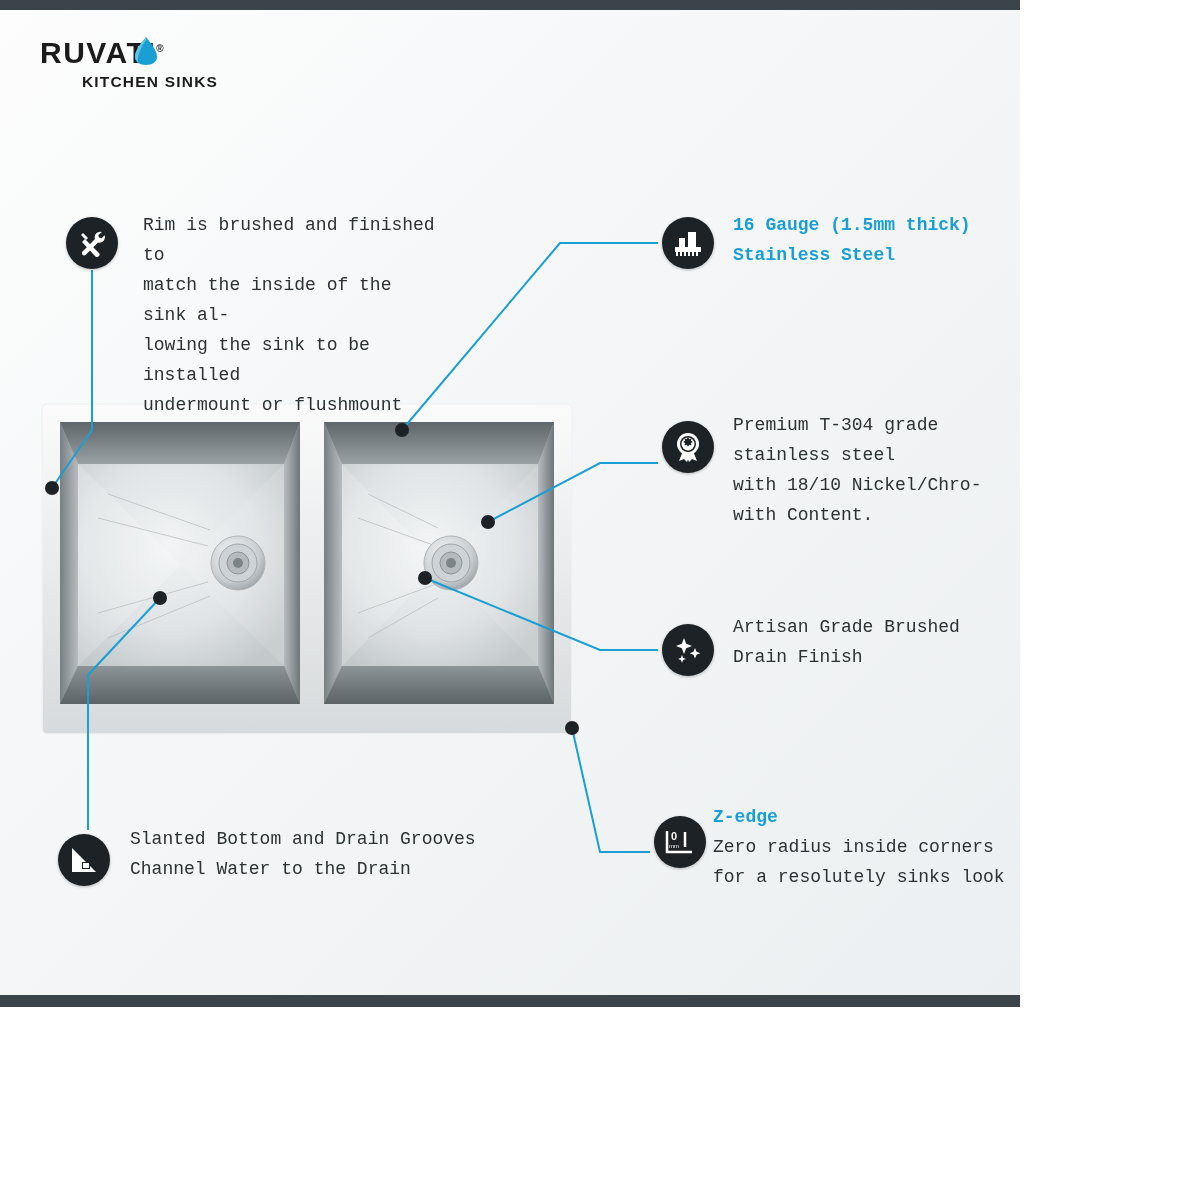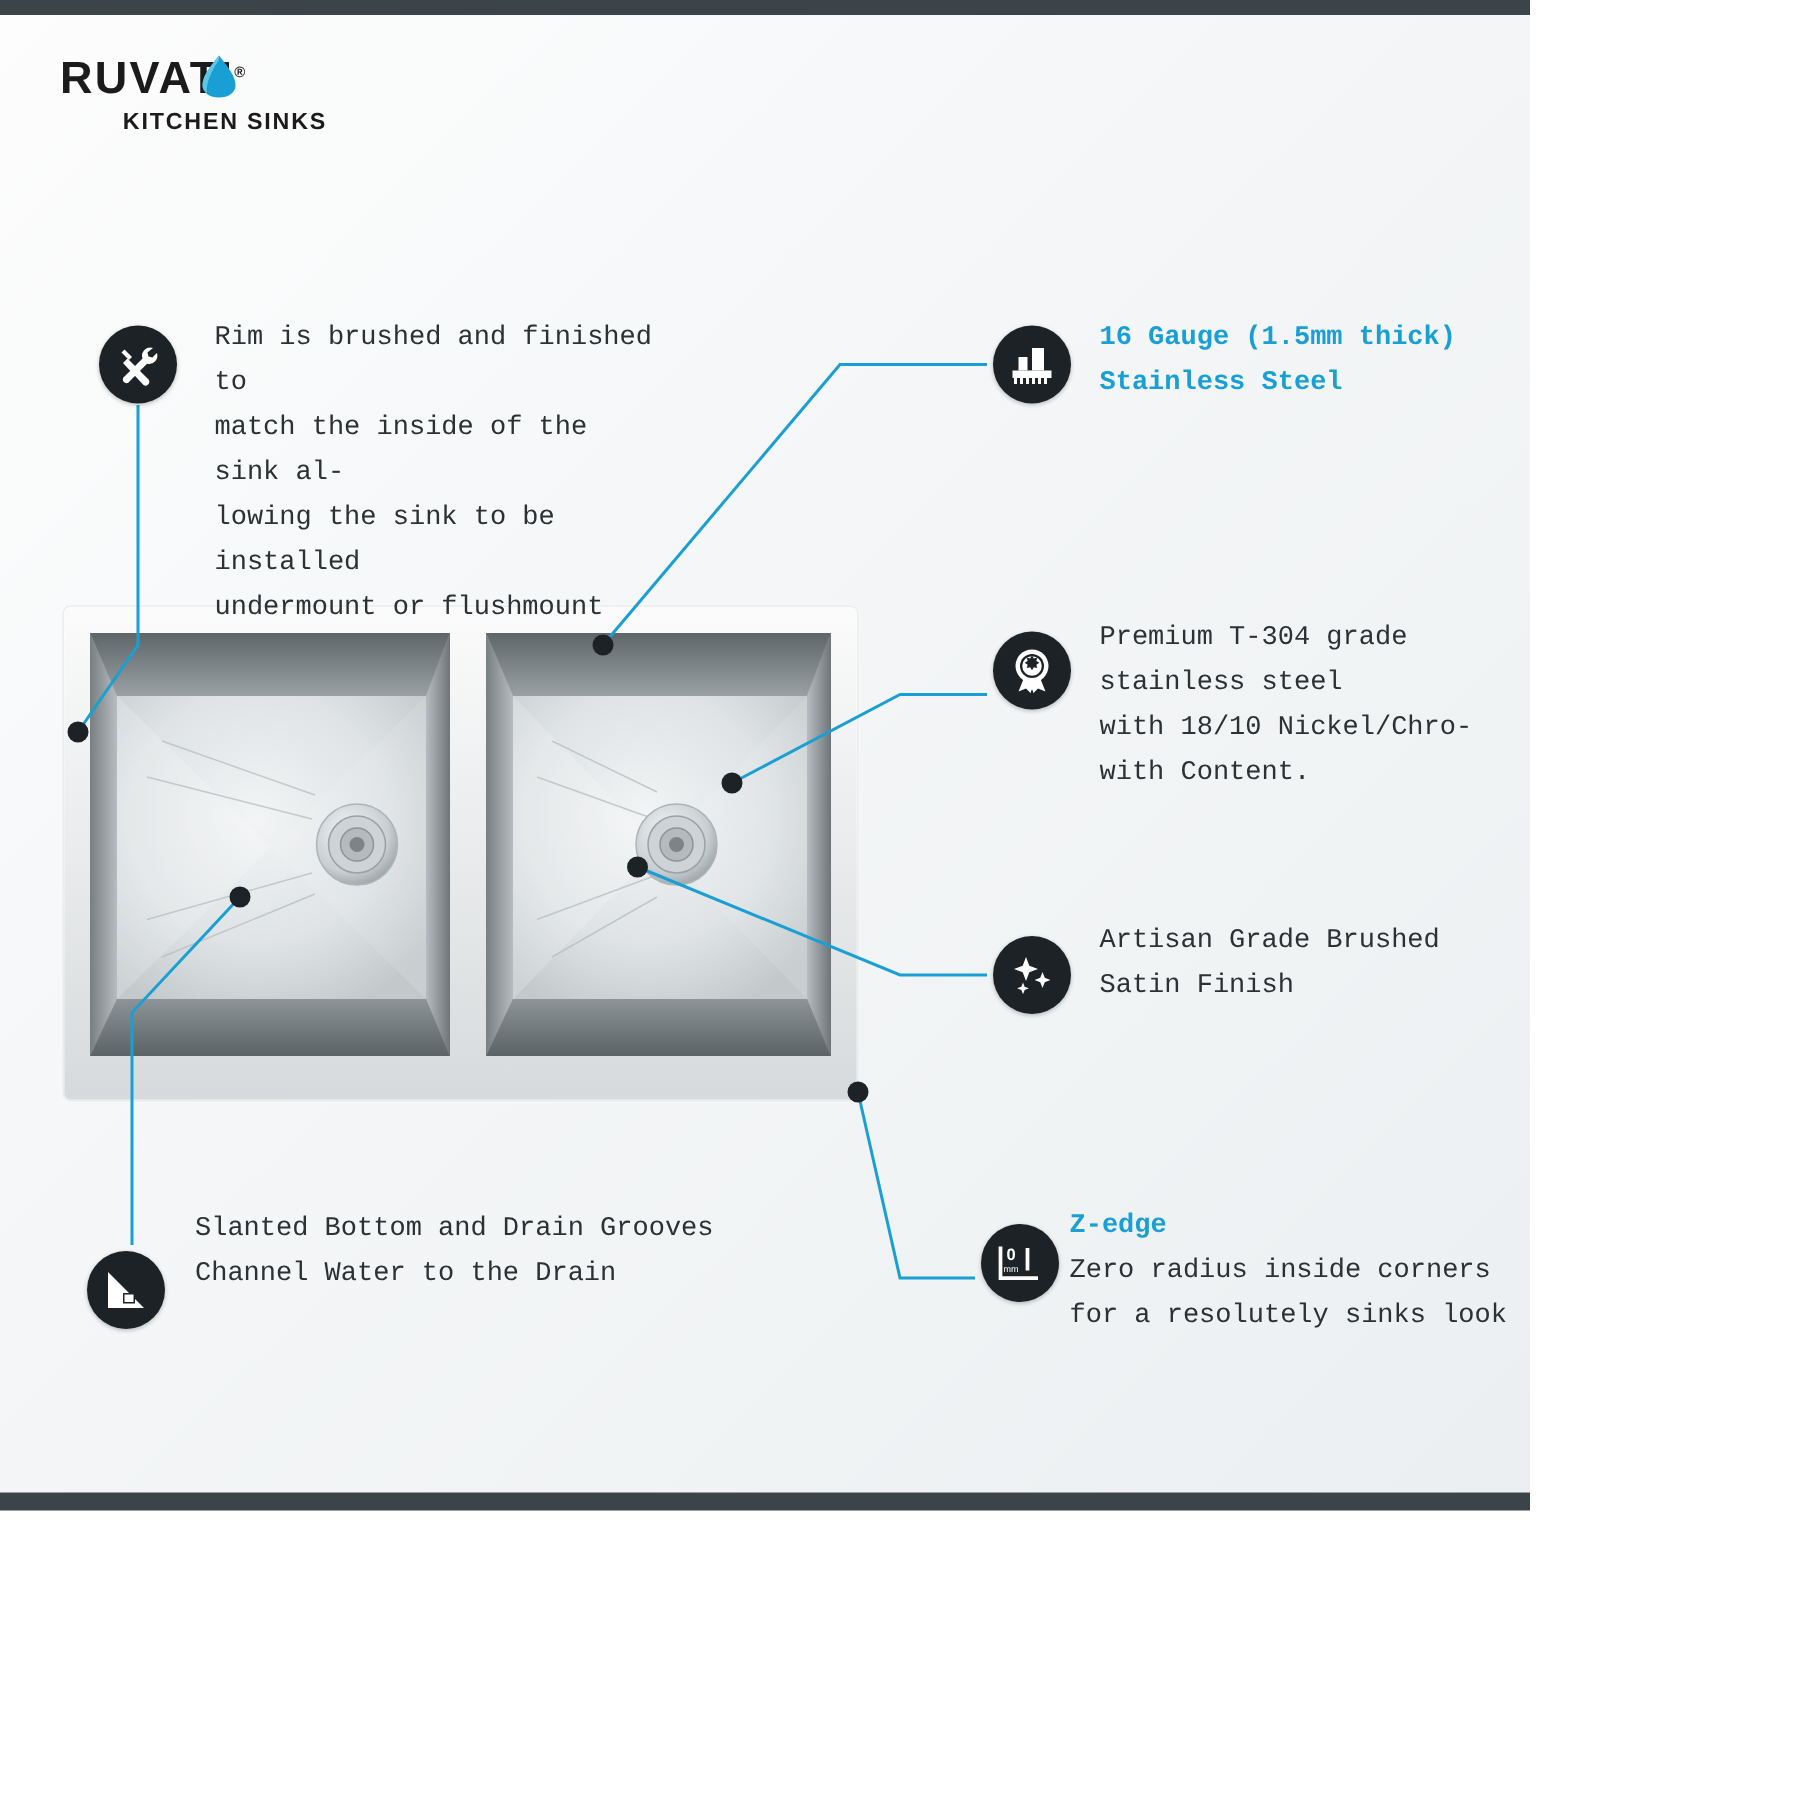--- a/index.html
+++ b/index.html
@@ -314,31 +314,31 @@
 
   <div class="icon-badge" style="left:662px; top:624px;">
     <svg width="30" height="30" viewBox="0 0 30 30">
       <path d="M11 3 l2.2 5.8 5.8 2.2 -5.8 2.2 -2.2 5.8 -2.2-5.8 -5.8-2.2 5.8-2.2z" fill="#ffffff"></path>
       <path d="M22 13 l1.5 3.8 3.8 1.5 -3.8 1.5 -1.5 3.8 -1.5-3.8 -3.8-1.5 3.8-1.5z" fill="#ffffff"></path>
       <path d="M9 20 l1.1 2.8 2.8 1.1 -2.8 1.1 -1.1 2.8 -1.1-2.8 -2.8-1.1 2.8-1.1z" fill="#ffffff"></path>
     </svg>
   </div>
   <div class="callout" style="left:733px; top:612px; width:280px;">
     <div>Artisan Grade Brushed</div>
-    <div>Satin Finish</div>
+    <div>Drain Finish</div>
   </div>
 
   <div class="icon-badge" style="left:58px; top:834px;">
     <svg width="30" height="30" viewBox="0 0 30 30">
       <path d="M3 3 L3 27 L27 27 Z" fill="#ffffff"></path>
       <path d="M13 17 L21 17 L21 24 L13 24 Z" fill="#1c2226"></path>
       <path d="M14 18 L20 18 L20 23 L14 23 Z" fill="#ffffff"></path>
     </svg>
   </div>
-  <div class="callout" style="left:130px; top:804px; width:400px;">
+  <div class="callout" style="left:130px; top:824px; width:400px;">
     <div>Slanted Bottom and Drain Grooves</div>
     <div>Channel Water to the Drain</div>
   </div>
 
   <div class="icon-badge" style="left:654px; top:816px;">
     <svg width="34" height="34" viewBox="0 0 34 34">
       <text x="11" y="15" font-family="Liberation Sans, sans-serif" font-size="11" font-weight="bold" fill="#ffffff" text-anchor="middle">0</text>
       <text x="11" y="23" font-family="Liberation Sans, sans-serif" font-size="6" fill="#ffffff" text-anchor="middle">mm</text>
       <path d="M4 6 L4 27 L29 27" stroke="#ffffff" stroke-width="2.5" fill="none"></path>
       <path d="M22 7 L22 22" stroke="#ffffff" stroke-width="2.5" fill="none"></path>

